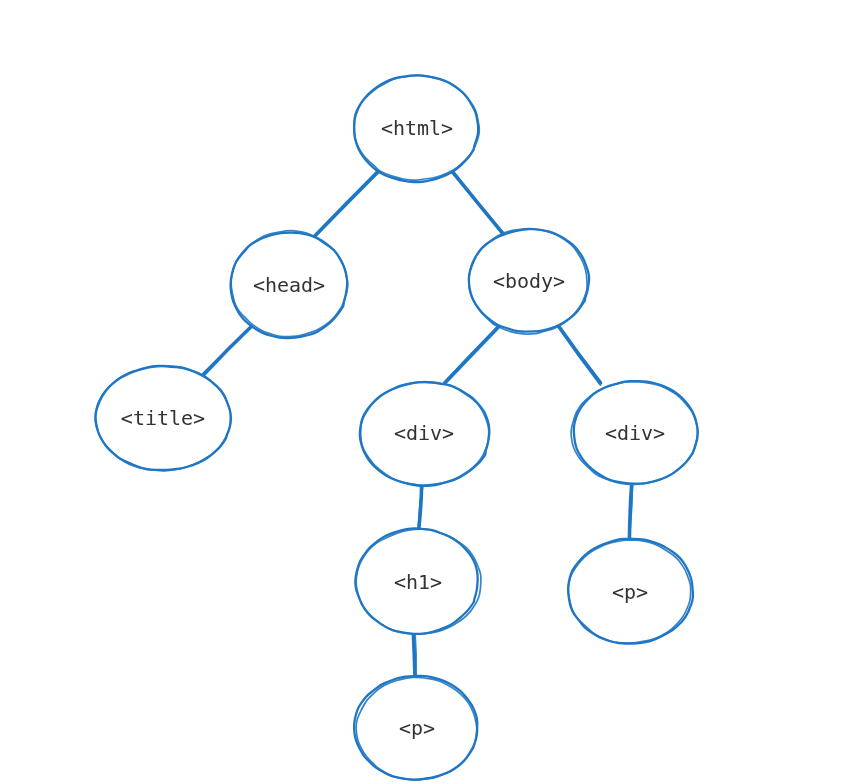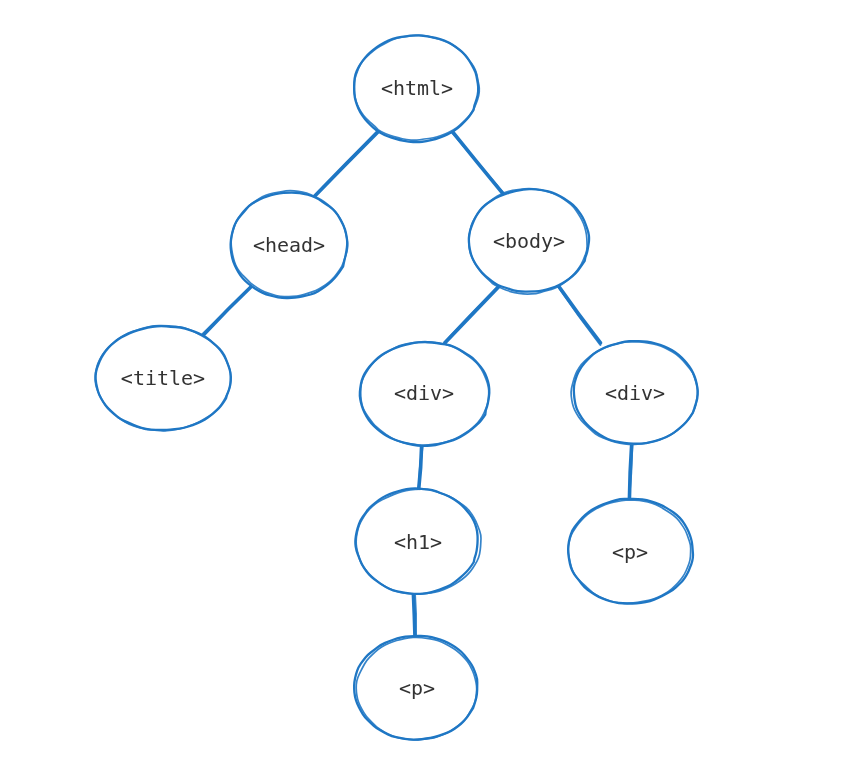--- a/index.html
+++ b/index.html
@@ -11,20 +11,21 @@
     width: 865px;
     height: 784px;
     font-family: "DejaVu Sans Mono", "Liberation Mono", monospace;
     overflow: hidden;
   }
   #diagram-root {
     position: relative;
     width: 865px;
     height: 588px;
     background: #ffffff;
+    margin-top: 40px;
   }
   #tree-svg {
     position: absolute;
     top: 0;
     left: 0;
     width: 865px;
     height: 784px;
     display: block;
   }
   .node-ellipse {

